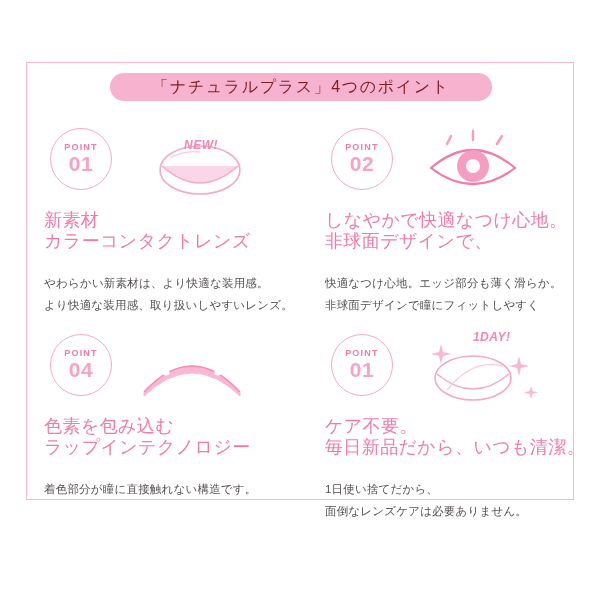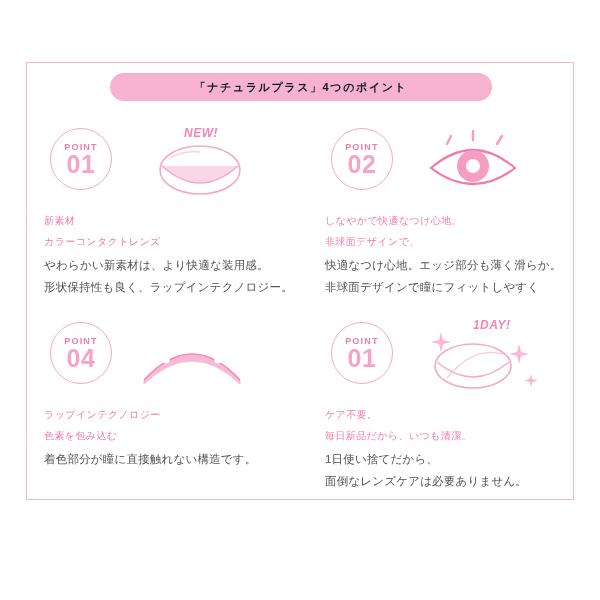--- a/index.html
+++ b/index.html
@@ -41,24 +41,24 @@
     width: 382px;
     height: 28px;
     background: #f6b2ce;
     border-radius: 14px;
     display: flex;
     align-items: center;
     justify-content: center;
     box-sizing: border-box;
   }
   .title-band .title-text {
-    color: #0f172a;
-    font-size: 11px;
+    color: #7f1d1d;
+    font-size: 16px;
     letter-spacing: 1.6px;
-    font-weight: bold;
+    font-weight: normal;
     white-space: nowrap;
   }
 
   
   .grid {
     position: absolute;
     left: 26px;
     top: 110px;
     width: 548px;
     height: 388px;
@@ -96,21 +96,21 @@
     color: #f07bac;
   }
   .badge .badge-word {
     font-size: 9px;
     letter-spacing: 1.2px;
     font-weight: bold;
     color: #f07bac;
     line-height: 10px;
   }
   .badge .badge-num {
-    font-size: 25px;
+    font-size: 21px;
     font-weight: bold;
     line-height: 24px;
     color: #f6a3c5;
     letter-spacing: 0.5px;
   }
 
   
   .art {
     position: absolute;
     left: 82px;
@@ -125,33 +125,33 @@
     color: #f386b4;
     font-size: 12px;
     font-weight: bold;
     font-style: italic;
     letter-spacing: 0.5px;
   }
 
   
   .headline {
     color: #f07bac;
-    font-size: 10px;
+    font-size: 18px;
     line-height: 21px;
     margin-top: 2px;
     letter-spacing: 0.4px;
   }
   .headline div { white-space: nowrap; }
 
   
   .body-copy {
     color: #55504f;
     font-size: 11.5px;
     line-height: 22px;
-    margin-top: 2px;
+    margin-top: 20px;
     letter-spacing: 0.2px;
   }
   .body-copy div { white-space: nowrap; }
 </style>
 </head>
 <body>
 
 <div class="page">
 
   <div class="frame"></div>
@@ -162,35 +162,35 @@
 
   <div class="grid">
 
     <div class="cell">
       <div class="cell-head">
         <div class="badge">
           <span class="badge-word">POINT</span>
           <span class="badge-num">01</span>
         </div>
         <div class="art">
-          <span class="tag" style="left:58px; top:4px;">NEW!</span>
+          <span class="tag" style="left:58px; top:16px;">NEW!</span>
           <svg width="170" height="86" viewBox="0 0 170 86">
             <ellipse cx="74" cy="48" rx="40" ry="24" fill="none" stroke="#f4a9c8" stroke-width="1.6"></ellipse>
             <path d="M36 44 Q74 78 112 44" fill="#fbd6e6" stroke="#f4a9c8" stroke-width="1.4"></path>
             <path d="M44 36 Q58 28 74 30" fill="none" stroke="#f9cbe0" stroke-width="1.4"></path>
           </svg>
         </div>
       </div>
       <div class="headline">
         <div>新素材</div>
         <div>カラーコンタクトレンズ</div>
       </div>
       <div class="body-copy">
         <div>やわらかい新素材は、より快適な装用感。</div>
-        <div>形状保持性も良く、ラップインテクノロジー。</div>
+        <div>より快適な装用感、取り扱いしやすいレンズ。</div>
       </div>
     </div>
 
     <div class="cell">
       <div class="cell-head">
         <div class="badge">
           <span class="badge-word">POINT</span>
           <span class="badge-num">02</span>
         </div>
         <div class="art">
@@ -226,22 +226,22 @@
             <path d="M18 64 Q66 12 114 64" fill="none" stroke="#f48bb6" stroke-width="1.4"></path>
             <circle cx="40" cy="44" r="3.6" fill="#ffffff"></circle>
             <circle cx="52" cy="34" r="3.6" fill="#ffffff"></circle>
             <circle cx="66" cy="30" r="3.6" fill="#ffffff"></circle>
             <circle cx="80" cy="34" r="3.6" fill="#ffffff"></circle>
             <circle cx="92" cy="44" r="3.6" fill="#ffffff"></circle>
           </svg>
         </div>
       </div>
       <div class="headline">
+        <div>色素を包み込む</div>
         <div>ラップインテクノロジー</div>
-        <div>色素を包み込む</div>
       </div>
       <div class="body-copy">
         <div>着色部分が瞳に直接触れない構造です。</div>
       </div>
     </div>
 
     <div class="cell">
       <div class="cell-head">
         <div class="badge">
           <span class="badge-word">POINT</span>

